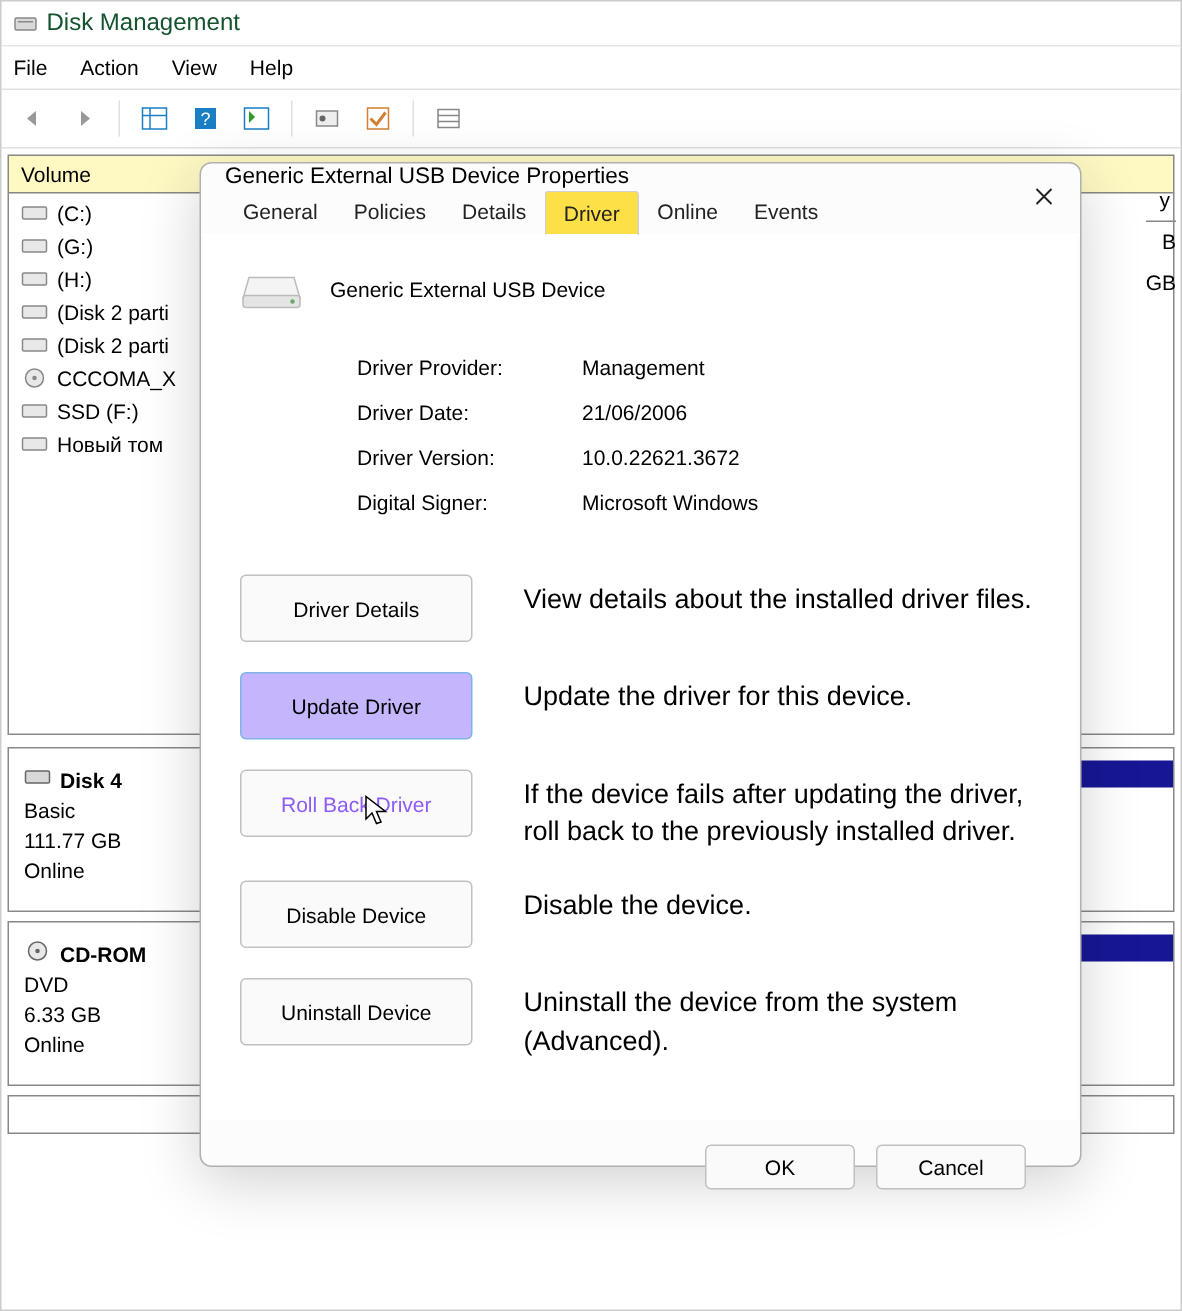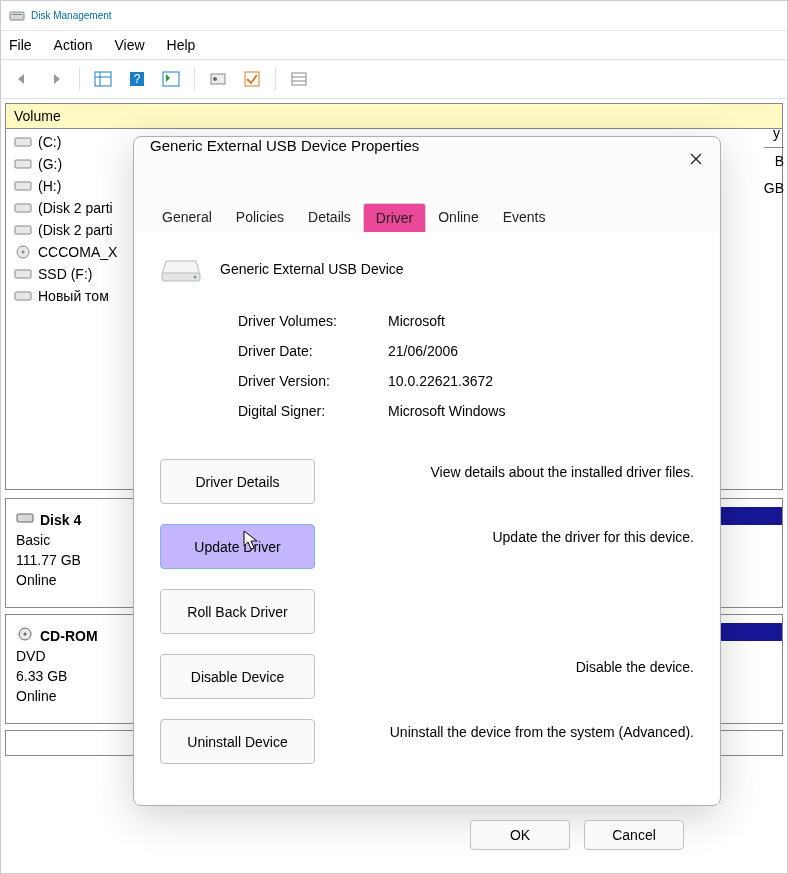--- a/index.html
+++ b/index.html
@@ -25,21 +25,21 @@
     height: 30px;
     display: flex;
     align-items: center;
     padding: 0 8px;
     gap: 6px;
     border-bottom: 1px solid #e5e5e5;
   }
   .title-bar .app-icon {
     width: 16px; height: 16px;
   }
-  .title-bar .title-text { font-size: 10px; color: #0369a1; }
+  .title-bar .title-text { font-size: 16px; color: #14532d; }
   .menu-bar {
     height: 28px;
     display: flex;
     align-items: center;
     padding: 0 8px;
     gap: 22px;
     font-size: 14px;
   }
   .menu-bar span { cursor: default; }
   .toolbar {
@@ -128,21 +128,21 @@
     right: 4px;
     font-size: 14px;
     text-align: right;
     line-height: 27px;
     color: #000;
   }
   
   .dialog {
     position: absolute;
     left: 133px;
-    top: 136px;
+    top: 108px;
     width: 588px;
     height: 670px;
     background: #fcfcfc;
     border: 1px solid #b0b0b0;
     border-radius: 8px;
     box-shadow: 0 10px 40px rgba(0,0,0,0.18);
     display: flex;
     flex-direction: column;
   }
   .dialog-title {
@@ -165,24 +165,23 @@
     gap: 0;
     font-size: 14px;
     border-bottom: 1px solid #fff;
   }
   .dialog-tab {
     padding: 6px 12px;
     cursor: pointer;
     position: relative;
     top: 1px;
     color: #222;
-    margin-top: 48px;
   }
   .dialog-tab.active {
-    background: #ec4899;
+    background: #fde047;
     border: 1px solid #d0d0d0;
     border-bottom: 1px solid #fff;
     border-radius: 3px 3px 0 0;
     padding-left: 12px;
   }
   .dialog-body {
     flex: 1;
     background: #fff;
     margin: 0 2px 2px 2px;
     padding: 20px 24px;
@@ -222,29 +221,28 @@
     font-size: 14px;
     font-family: inherit;
     cursor: pointer;
     padding: 0;
   }
   .action-btn.highlight {
     border: 1px solid #7eb4e8;
     background: #c4b5fd;
   }
   .action-btn:disabled {
-    color: #000000;
+    color: #8b5cf6;
     cursor: default;
   }
   .action-desc {
-    font-size: 14px;
+    font-size: 18px;
     flex: 1;
     line-height: 1.4;
     padding-top: 4px;
-    text-align: right;
   }
   .dialog-footer {
     padding: 14px 36px;
     display: flex;
     justify-content: flex-end;
     gap: 14px;
   }
   .footer-btn {
     width: 100px;
     height: 30px;
@@ -471,40 +469,41 @@
         <svg viewBox="0 0 42 32">
             <path d="M6 8 L36 8 L40 22 L2 22 Z" fill="#f4f4f4" stroke="#bbb"></path>
             <rect x="2" y="20" width="38" height="8" rx="2" fill="#e4e4e4" stroke="#bbb"></rect>
             <circle cx="35" cy="24" r="1.5" fill="#6a6"></circle>
           </svg>
       </span>
       <span class="device-name">Generic External USB Device</span>
     </div>
 
     <div class="info-grid">
-      <div>Driver Volumes:</div>
-      <div>Microsoft</div>
+      <div>Driver Provider:</div>
+      <div>Management</div>
       <div>Driver Date:</div>
       <div>21/06/2006</div>
       <div>Driver Version:</div>
       <div>10.0.22621.3672</div>
       <div>Digital Signer:</div>
       <div>Microsoft Windows</div>
     </div>
 
     <div class="action-row">
       <button class="action-btn">Driver Details</button>
       <div class="action-desc">View details about the installed driver files.</div>
     </div>
     <div class="action-row">
       <button class="action-btn highlight">Update Driver</button>
       <div class="action-desc">Update the driver for this device.</div>
     </div>
     <div class="action-row">
       <button class="action-btn" disabled="">Roll Back Driver</button>
+      <div class="action-desc">If the device fails after updating the driver, roll back to the previously installed driver.</div>
     </div>
     <div class="action-row">
       <button class="action-btn">Disable Device</button>
       <div class="action-desc">Disable the device.</div>
     </div>
     <div class="action-row">
       <button class="action-btn">Uninstall Device</button>
       <div class="action-desc">Uninstall the device from the system (Advanced).</div>
     </div>
   </div>

